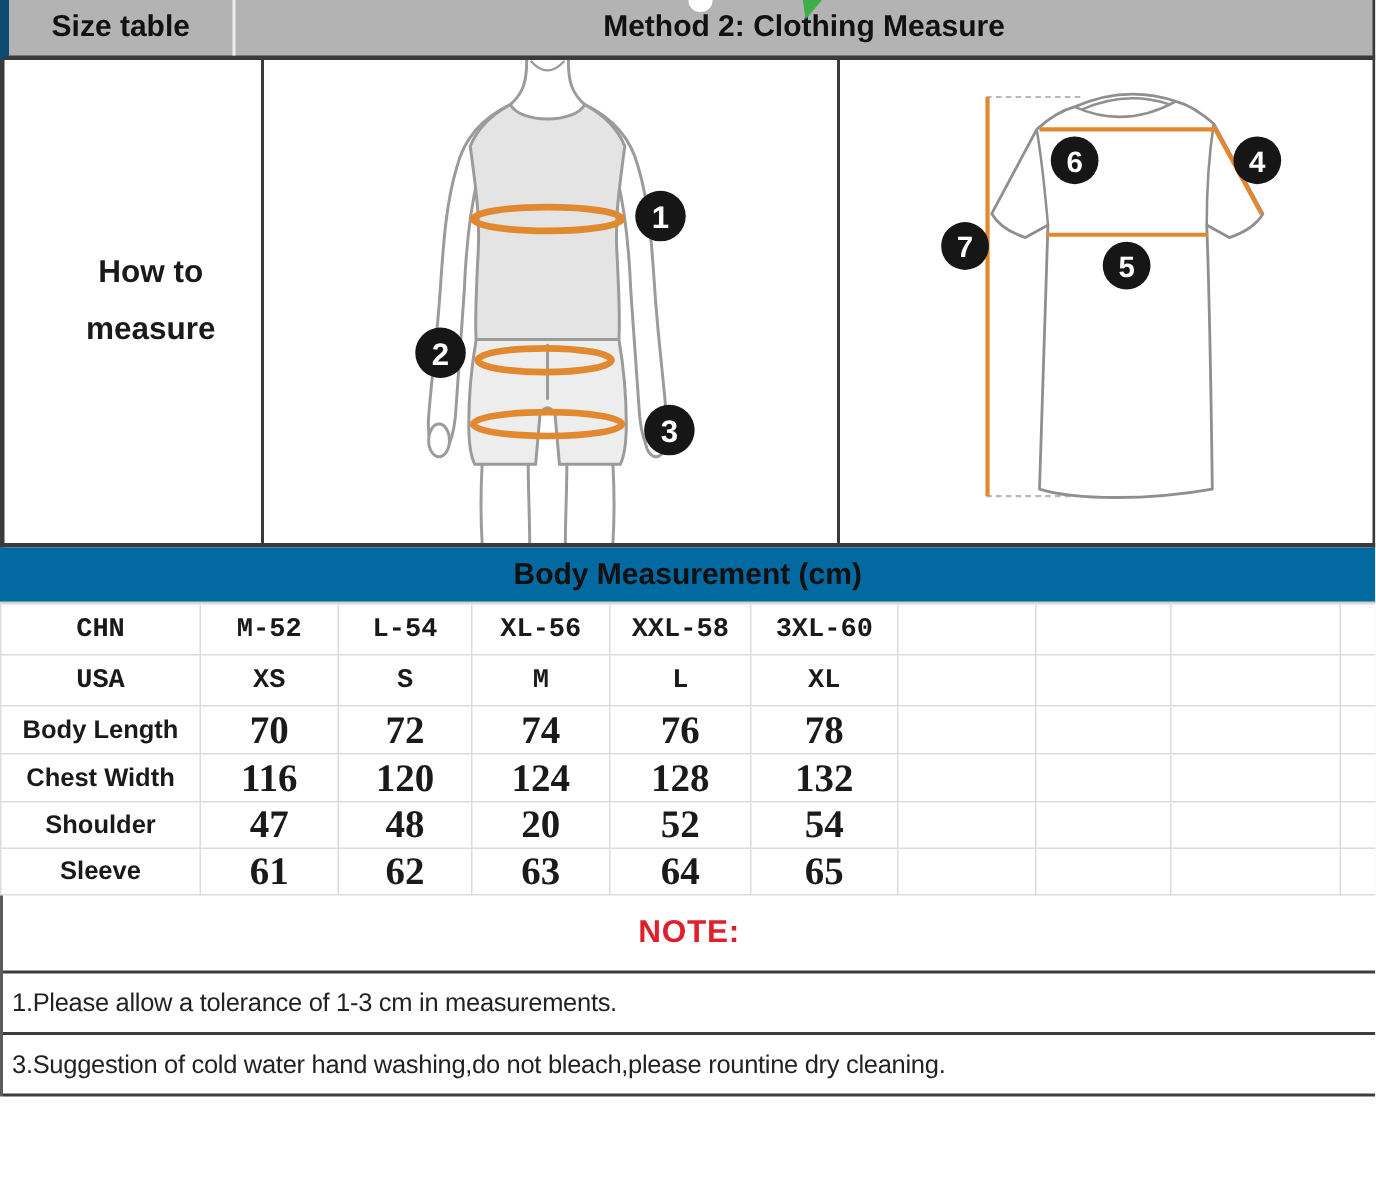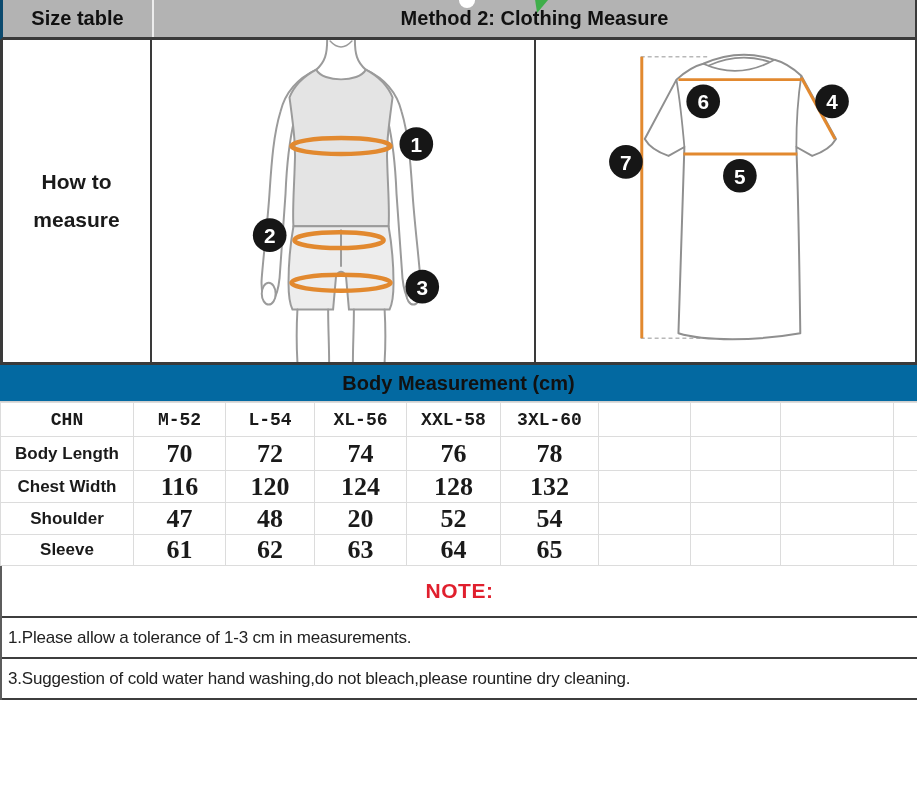--- a/index.html
+++ b/index.html
@@ -1,35 +1,35 @@
 <!DOCTYPE html>
 <html><head>
 <meta charset="utf-8">
 <style>
   html,body{margin:0;padding:0;background:#ffffff;}
   #page{position:relative;width:917px;height:800px;background:#fff;overflow:hidden;
         font-family:"Liberation Sans",sans-serif;color:#1a1a1a;}
 
   
   .header-row{display:flex;height:40px;background:#b3b3b3;
-              border-left:3px solid #0c4a6e;border-right:2px solid #3a3a3a;
+              border-left:6px solid #0c4a6e;border-right:2px solid #3a3a3a;
               border-bottom:3px solid #3a3a3a;box-sizing:border-box;}
   .header-cell{display:flex;align-items:center;justify-content:center;
                font-weight:bold;font-size:20px;color:#111;box-sizing:border-box;}
   .hc1{width:149px;}
   .hc2{width:386px;border-left:2px solid #ededed;}
   .hc3{flex:1;border-left:2px solid #ededed;}
 
   
   .illus-row{display:flex;height:325px;border-left:3px solid #3a3a3a;
              border-right:2px solid #3a3a3a;border-bottom:3px solid #3a3a3a;
              box-sizing:border-box;background:#fff;}
   .cell-how{width:149px;border-right:2px solid #3a3a3a;box-sizing:border-box;
             display:flex;flex-direction:column;align-items:center;justify-content:center;
-            font-weight:bold;font-size:21px;line-height:38px;}
+            font-weight:bold;font-size:21px;line-height:38px;margin-left:24px;}
   .cell-body{width:384px;border-right:2px solid #3a3a3a;box-sizing:border-box;position:relative;}
   .cell-shirt{flex:1;position:relative;}
   .cell-body svg,.cell-shirt svg{display:block;width:100%;height:100%;}
 
   
   .section-bar{height:37px;background:#0369a1;display:flex;align-items:center;
                justify-content:center;font-weight:bold;font-size:20px;color:#111;
                border-bottom:1px solid #cfcfcf;box-sizing:border-box;}
 
   
@@ -186,20 +186,32 @@
           <td class="cell-mono">L-54</td>
           <td class="cell-mono">XL-56</td>
           <td class="cell-mono">XXL-58</td>
           <td class="cell-mono">3XL-60</td>
           <td></td>
           <td></td>
           <td></td>
           <td></td>
         </tr>
         <tr>
+          <th class="cell-mono">USA</th>
+          <td class="cell-mono">XS</td>
+          <td class="cell-mono">S</td>
+          <td class="cell-mono">M</td>
+          <td class="cell-mono">L</td>
+          <td class="cell-mono">XL</td>
+          <td></td>
+          <td></td>
+          <td></td>
+          <td></td>
+        </tr>
+        <tr>
           <th class="cell-sanslabel">Body Length</th>
           <td class="cell-serif">70</td>
           <td class="cell-serif">72</td>
           <td class="cell-serif">74</td>
           <td class="cell-serif">76</td>
           <td class="cell-serif">78</td>
           <td></td>
           <td></td>
           <td></td>
           <td></td>

